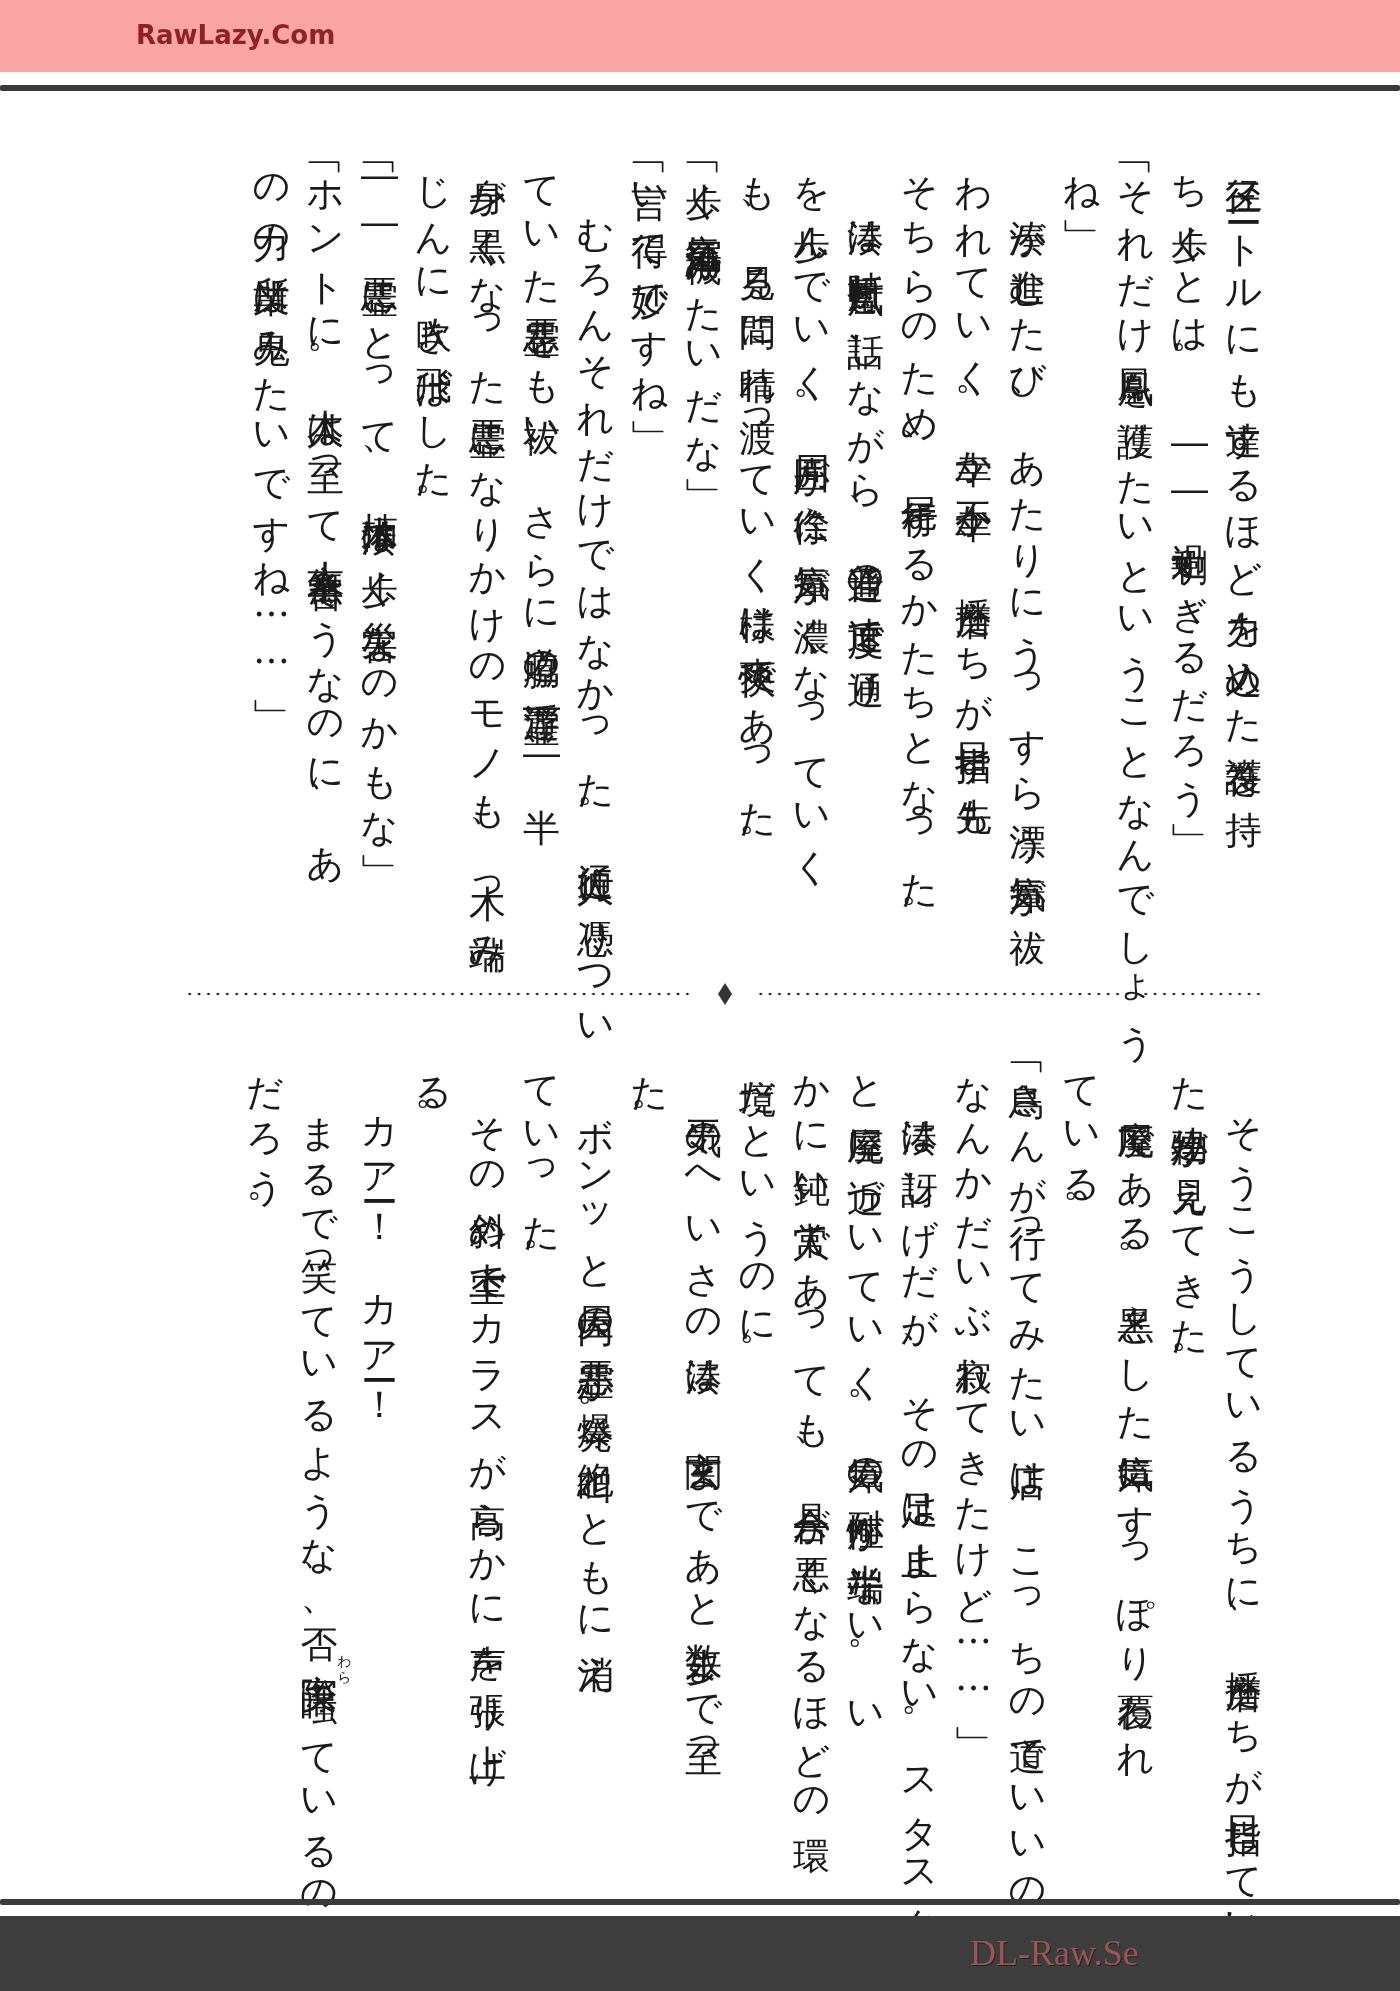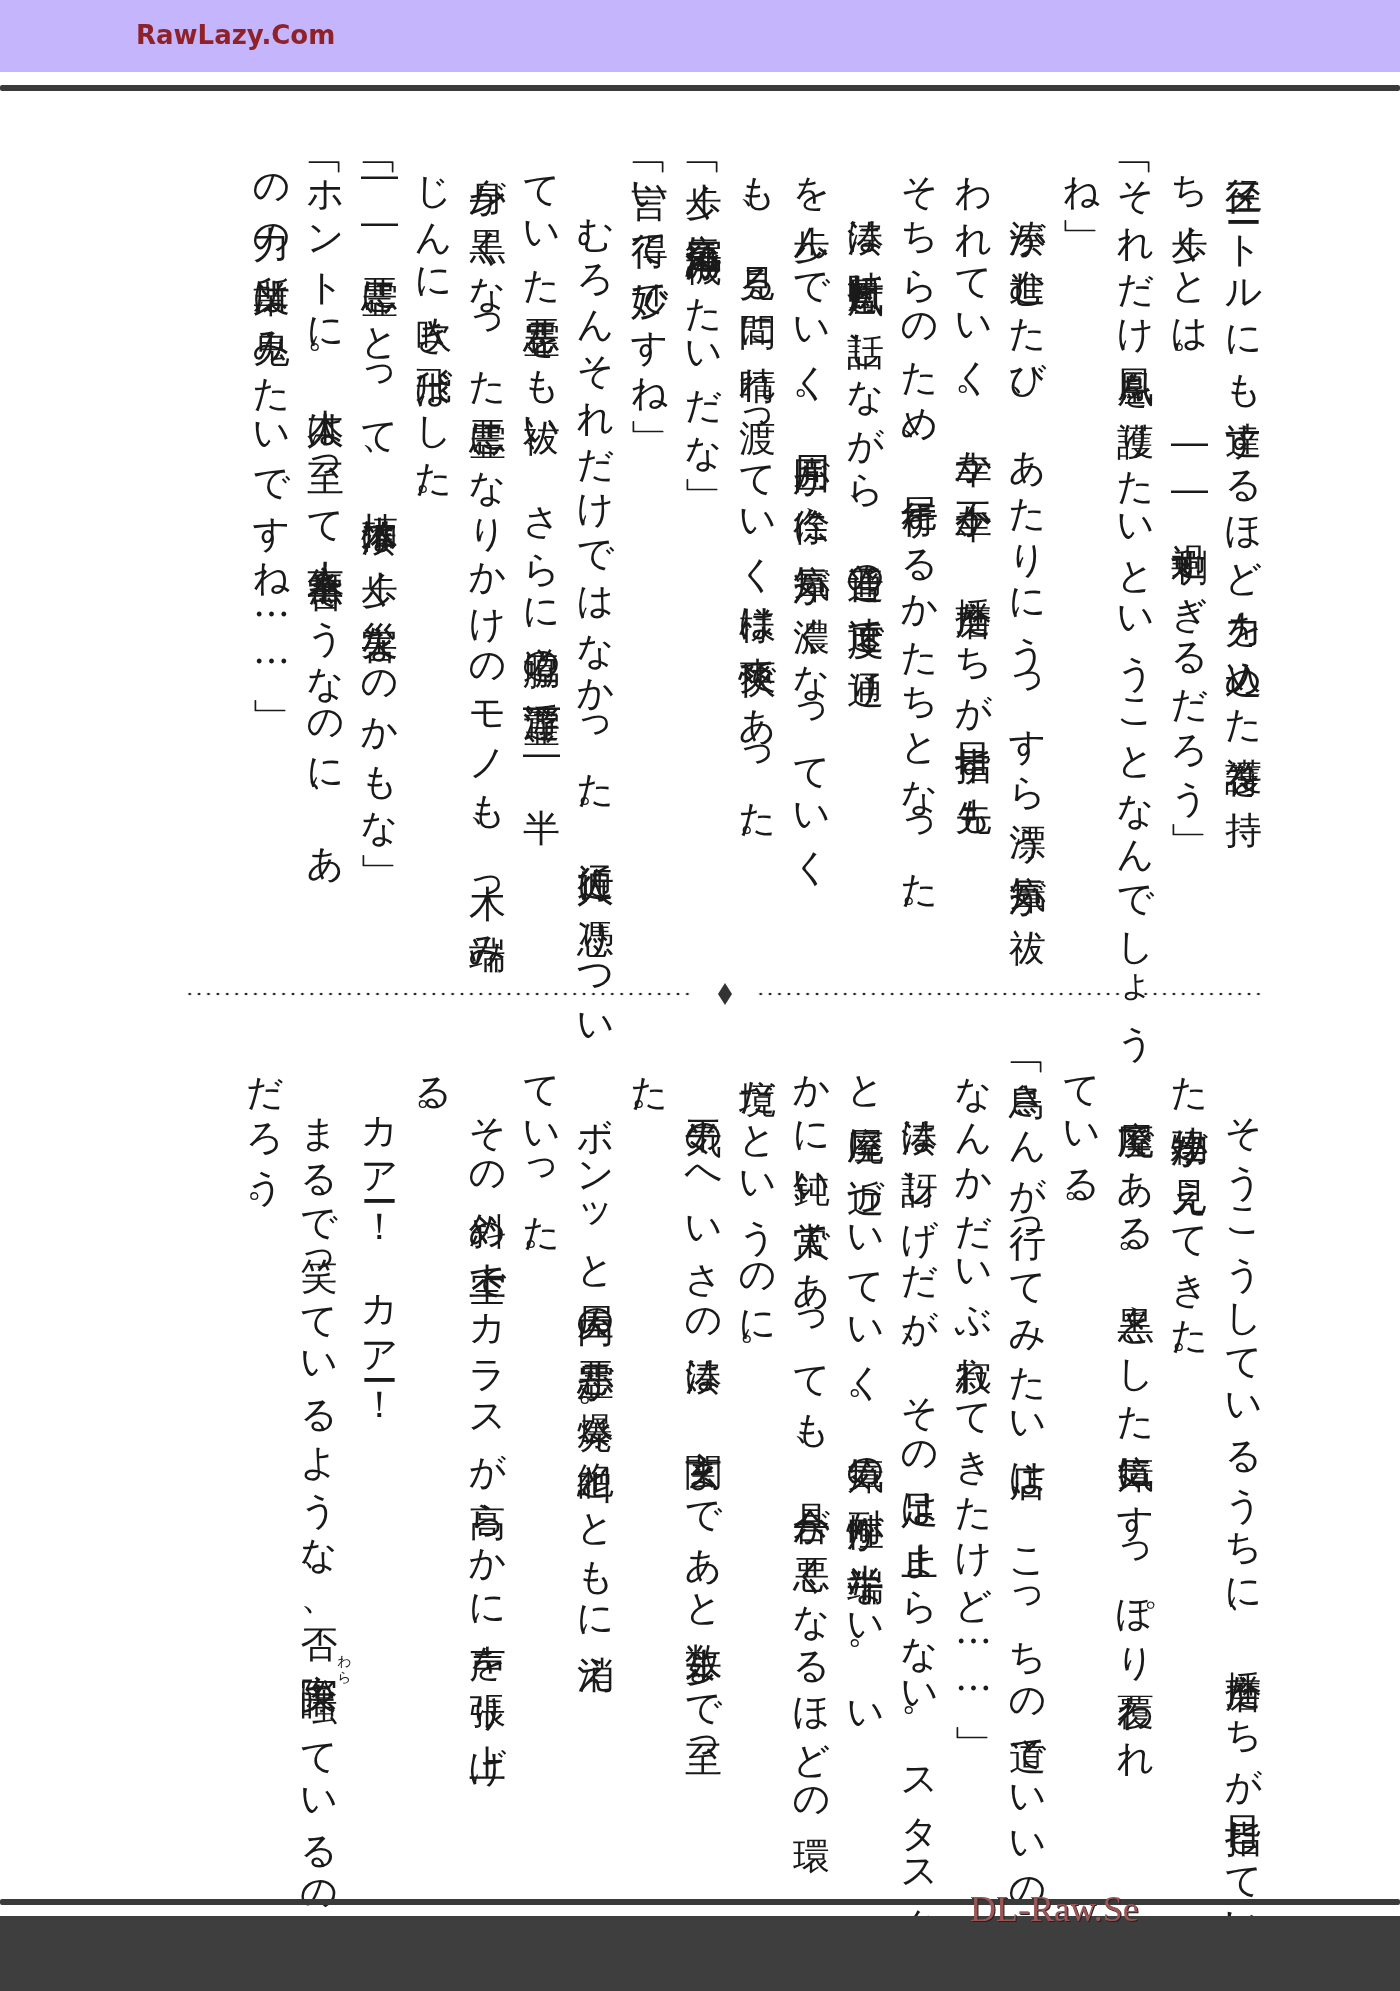--- a/index.html
+++ b/index.html
@@ -1,39 +1,39 @@
 <!DOCTYPE html>
 <html><head>
 <meta charset="utf-8">
 <style>
   html, body { margin: 0; padding: 0; }
   body {
     width: 1400px; height: 1991px; background: #ffffff; position: relative; overflow: hidden;
     font-family: "DejaVu Serif", "Liberation Serif", serif; color: #1a1a1a;
   }
   .top-bar {
-    position: absolute; left: 0; top: 0; width: 1400px; height: 72px; background: #c4b5fd;
+    position: absolute; left: 0; top: 0; width: 1400px; height: 72px; background: #fca5a5;
   }
   .top-watermark {
     position: absolute; left: 136px; top: 20px; font-family: "DejaVu Sans", "Liberation Sans", sans-serif;
     font-weight: bold; font-size: 26px; color: #8e2228; letter-spacing: 0px;
   }
   .rule-top {
     position: absolute; left: 0; top: 85px; width: 1400px; height: 6px; background: #3a3a3a;
     border-radius: 2px;
   }
   .rule-bottom {
     position: absolute; left: 0; top: 1899px; width: 1400px; height: 6px; background: #3a3a3a;
     border-radius: 2px;
   }
   .bottom-bar {
     position: absolute; left: 0; top: 1916px; width: 1400px; height: 75px; background: #3e3e3e;
   }
   .bottom-watermark {
-    position: absolute; left: 970px; top: 1888px; font-family: "Liberation Serif", "DejaVu Serif", serif;
+    position: absolute; left: 970px; top: 1932px; font-family: "Liberation Serif", "DejaVu Serif", serif;
     font-size: 36px; color: #9b5556; text-shadow: 1px 1px 0 #222;
   }
   .text-block {
     position: absolute; left: 160px; width: 1110px;
     writing-mode: vertical-rl; text-orientation: upright;
     font-size: 37px; line-height: 54px; letter-spacing: 4px;
   }
   .block-top { top: 150px; height: 820px; }
   .block-bottom { top: 1050px; height: 820px; }
   .line { display: block; white-space: nowrap; }

